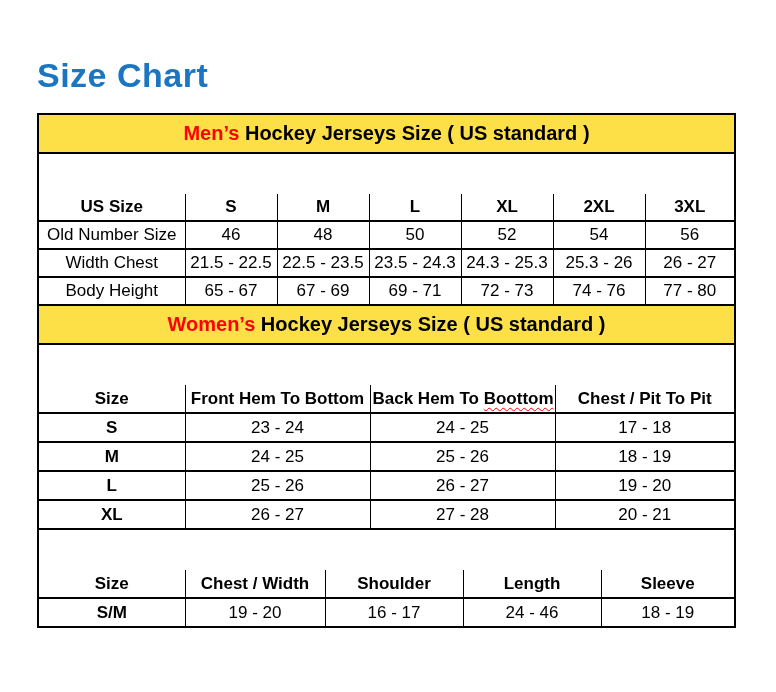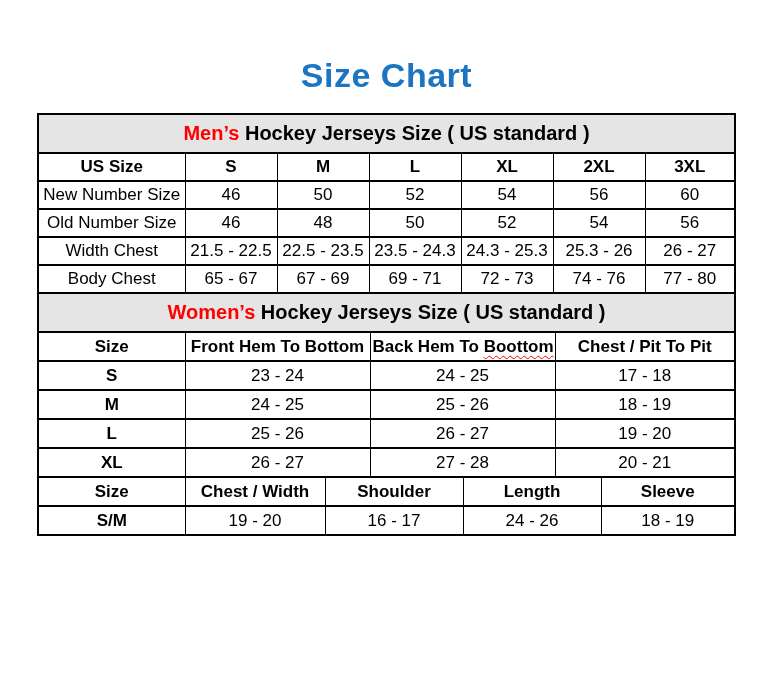--- a/index.html
+++ b/index.html
@@ -8,45 +8,46 @@
     background: #ffffff;
     width: 776px;
     height: 692px;
     overflow: hidden;
     font-family: "Liberation Sans", sans-serif;
     color: #000000;
   }
   .container { width: 699px; margin-left: 37px; }
   h1.page-title {
     margin: 56px 0 18px 0;
-    text-align: center;
+    text-align: left;
     font-size: 34px;
     font-weight: bold;
     color: #1B75C0;
     letter-spacing: 0.5px;
   }
   .frame {
     width: 695px;
     border: 2px solid #000000;
   }
   .band {
-    background: #e5e5e5;
+    background: #fde047;
     height: 37px;
     line-height: 37px;
     text-align: center;
     font-size: 20px;
     font-weight: bold;
     border-bottom: 2px solid #000000;
     white-space: pre;
   }
   .band .hl { color: #FF0000; }
   table {
     width: 100%;
     border-collapse: collapse;
     table-layout: fixed;
+    margin-top: 40px;
   }
   td {
     border: 1px solid #000000;
     border-top-width: 2px;
     border-bottom-width: 2px;
     text-align: center;
     vertical-align: middle;
     font-size: 17px;
     height: 26px;
     padding: 0 2px;
@@ -92,48 +93,39 @@
           <tr>
             <td class="hdr">US Size</td>
             <td class="hdr">S</td>
             <td class="hdr">M</td>
             <td class="hdr">L</td>
             <td class="hdr">XL</td>
             <td class="hdr">2XL</td>
             <td class="hdr">3XL</td>
           </tr>
           <tr>
-            <td class="rowlabel">New Number Size</td>
-            <td>46</td>
-            <td>50</td>
-            <td>52</td>
-            <td>54</td>
-            <td>56</td>
-            <td>60</td>
-          </tr>
-          <tr>
             <td class="rowlabel">Old Number Size</td>
             <td>46</td>
             <td>48</td>
             <td>50</td>
             <td>52</td>
             <td>54</td>
             <td>56</td>
           </tr>
           <tr>
             <td class="rowlabel">Width Chest</td>
             <td>21.5 - 22.5</td>
             <td>22.5 - 23.5</td>
             <td>23.5 - 24.3</td>
             <td>24.3 - 25.3</td>
             <td>25.3 - 26</td>
             <td>26 - 27</td>
           </tr>
           <tr>
-            <td class="rowlabel">Body Chest</td>
+            <td class="rowlabel">Body Height</td>
             <td>65 - 67</td>
             <td>67 - 69</td>
             <td>69 - 71</td>
             <td>72 - 73</td>
             <td>74 - 76</td>
             <td>77 - 80</td>
           </tr>
         </tbody>
       </table>
     </section>
@@ -196,21 +188,21 @@
             <td class="hdr">Size</td>
             <td class="hdr">Chest / Width</td>
             <td class="hdr">Shoulder</td>
             <td class="hdr">Length</td>
             <td class="hdr">Sleeve</td>
           </tr>
           <tr>
             <td class="rowlabel">S/M</td>
             <td>19 - 20</td>
             <td>16 - 17</td>
-            <td>24 - 26</td>
+            <td>24 - 46</td>
             <td>18 - 19</td>
           </tr>
         </tbody>
       </table>
     </section>
 
   </div>
 </main>
 
 </body></html>

